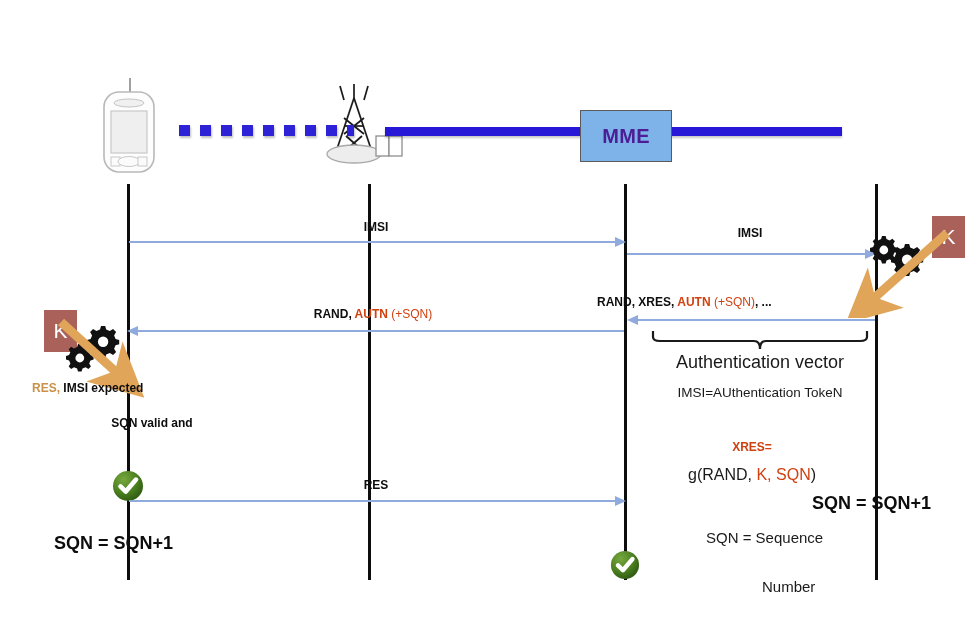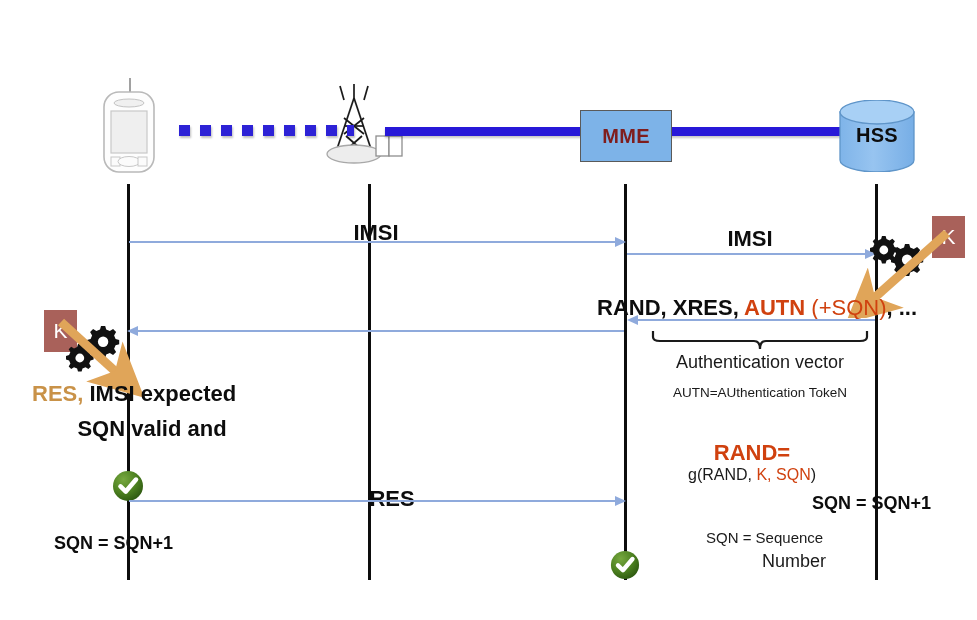--- a/index.html
+++ b/index.html
@@ -7,41 +7,41 @@
        font-family:"Liberation Sans","DejaVu Sans",sans-serif;color:#0d0d0d;}
   .canvas{position:absolute;inset:0;}
   .abs{position:absolute;}
 
   
   .lifeline{position:absolute;width:3px;background:#0d0d0d;}
 
   
   .mme-box{position:absolute;background:#7DB3E8;border:1.6px solid #5a5a5a;
            display:flex;align-items:center;justify-content:center;
-           font-weight:bold;font-size:20px;color:#7f1d1d;letter-spacing:.3px;}
+           font-weight:bold;font-size:20px;color:#4c1d95;letter-spacing:.3px;}
   .hss-cyl{position:absolute;}
   .hss-label{position:absolute;font-weight:bold;font-size:20px;color:#0d0d0d;
              width:100%;text-align:center;letter-spacing:.3px;}
 
   
   .wire{position:absolute;height:9px;background:#2718D8;
         box-shadow:0 2px 2px rgba(0,0,0,.22);}
   .dotseg{position:absolute;width:11px;height:11px;background:#2D22D6;
           box-shadow:1px 2px 2px rgba(0,0,0,.25);}
 
   
   .msgline{position:absolute;height:2px;background:#8FAADC;}
   .msghead{position:absolute;width:0;height:0;}
   .msghead.r{border-top:5px solid transparent;border-bottom:5px solid transparent;
              border-left:11px solid #8FAADC;}
   .msghead.l{border-top:5px solid transparent;border-bottom:5px solid transparent;
              border-right:11px solid #8FAADC;}
 
   
-  .lbl{position:absolute;white-space:nowrap;font-weight:bold;font-size:22px;color:#0d0d0d;}
+  .lbl{position:absolute;white-space:nowrap;font-weight:bold;font-size:12px;color:#0d0d0d;}
   .lbl.c{transform:translateX(-50%);}
   .thin{font-weight:normal;}
   .or{color:#D0410F;}
   .orb{color:#D0410F;font-weight:bold;}
   .tan{color:#C99248;}
   .plain{position:absolute;white-space:nowrap;font-weight:normal;font-size:15px;color:#1a1a1a;}
   .plain.c{transform:translateX(-50%);}
   .small{font-size:13.5px;}
 
   
@@ -99,34 +99,20 @@
     <div class="dotseg" style="left:305px;top:125px;"></div>
     <div class="dotseg" style="left:326px;top:125px;"></div>
     <div class="dotseg" style="left:347px;top:125px;width:7px;"></div>
   </div>
 
   <div class="wire" style="left:385px;top:127px;width:200px;"></div>
   <div class="wire" style="left:668px;top:127px;width:174px;"></div>
 
   <div class="mme-box" style="left:580px;top:110px;width:90px;height:50px;">MME</div>
 
-  <div class="hss-cyl" style="left:838px;top:100px;width:78px;height:72px;">
-    <svg width="78" height="72" viewBox="0 0 78 72">
-      <defs>
-        <linearGradient id="cylg" x1="0" y1="0" x2="1" y2="0">
-          <stop offset="0%" stop-color="#7FB4E9"></stop>
-          <stop offset="45%" stop-color="#97C4F0"></stop>
-          <stop offset="100%" stop-color="#77AEE6"></stop>
-        </linearGradient>
-      </defs>
-      <path d="M2,12 L2,60 A37,12 0 0 0 76,60 L76,12 Z" fill="url(#cylg)" stroke="#5f95c9" stroke-width="1.3"></path>
-      <ellipse cx="39" cy="12" rx="37" ry="12" fill="#A8D0F5" stroke="#5f95c9" stroke-width="1.3"></ellipse>
-    </svg>
-    <div class="hss-label" style="top:24px;">HSS</div>
-  </div>
 
   <div class="lifeline" style="left:127px;top:184px;height:396px;"></div>
   <div class="lifeline" style="left:368px;top:184px;height:396px;"></div>
   <div class="lifeline" style="left:624px;top:184px;height:396px;"></div>
   <div class="lifeline" style="left:875px;top:184px;height:396px;"></div>
 
   <div class="lbl c" style="left:376px;top:220px;">IMSI</div>
   <div class="msgline" style="left:129px;top:241px;width:488px;"></div>
   <div class="msghead r" style="left:615px;top:237px;"></div>
 
@@ -159,22 +145,23 @@
   <div class="lbl" style="left:597px;top:295px;text-align:center;"><span>RAND, XRES, </span><span class="orb">AUTN</span><span class="or thin"> (+SQN)</span><span>, ...</span></div>
   <div class="msgline" style="left:637px;top:319px;width:238px;"></div>
   <div class="msghead l" style="left:627px;top:315px;"></div>
 
   <div class="abs" style="left:650px;top:329px;width:220px;height:22px;">
     <svg width="220" height="22" viewBox="0 0 220 22">
       <path d="M3,2 L3,8 Q3,12 10,12 L104,12 Q110,12 110,20 Q110,12 116,12 L210,12 Q217,12 217,8 L217,2" fill="none" stroke="#1a1a1a" stroke-width="2.2"></path>
     </svg>
   </div>
   <div class="plain c" style="left:760px;top:352px;font-size:18px;">Authentication vector</div>
-  <div class="plain c small" style="left:760px;top:385px;">AUTN=AUthentication TokeN</div>
-
+  <div class="plain c small" style="left:760px;top:385px;">IMSI=AUthentication TokeN</div>
+
+  <div class="lbl c" style="left:373px;top:307px;"><span>RAND, </span><span class="orb">AUTN</span><span class="or thin"> (+SQN)</span></div>
   <div class="msgline" style="left:138px;top:330px;width:486px;"></div>
   <div class="msghead l" style="left:127px;top:326px;"></div>
 
   <div class="kbadge" style="left:44px;top:310px;">K</div>
   <div class="abs" style="left:60px;top:322px;width:62px;height:50px;">
     <svg width="62" height="50" viewBox="0 0 62 50">
       <g fill="#111111">
         <path d="M41,4 l4.2,0 l1,3.6 l3.6,1.5 l3.3,-2 l3,3 l-2,3.3 l1.5,3.6 l3.6,1 l0,4.2 l-3.6,1 l-1.5,3.6 l2,3.3 l-3,3 l-3.3,-2 l-3.6,1.5 l-1,3.6 l-4.2,0 l-1,-3.6 l-3.6,-1.5 l-3.3,2 l-3,-3 l2,-3.3 l-1.5,-3.6 l-3.6,-1 l0,-4.2 l3.6,-1 l1.5,-3.6 l-2,-3.3 l3,-3 l3.3,2 l3.6,-1.5 Z"></path>
         <circle cx="43.1" cy="19.7" r="5.2" fill="#ffffff"></circle>
         <path d="M18,22 l3.6,0 l.9,3.1 l3.1,1.3 l2.8,-1.7 l2.5,2.5 l-1.7,2.8 l1.3,3.1 l3.1,.9 l0,3.6 l-3.1,.9 l-1.3,3.1 l1.7,2.8 l-2.5,2.5 l-2.8,-1.7 l-3.1,1.3 l-.9,3.1 l-3.6,0 l-.9,-3.1 l-3.1,-1.3 l-2.8,1.7 l-2.5,-2.5 l1.7,-2.8 l-1.3,-3.1 l-3.1,-.9 l0,-3.6 l3.1,-.9 l1.3,-3.1 l-1.7,-2.8 l2.5,-2.5 l2.8,1.7 l3.1,-1.3 Z"></path>
@@ -204,41 +191,41 @@
           <stop offset="0%" stop-color="#77A83F"></stop>
           <stop offset="60%" stop-color="#4C8020"></stop>
           <stop offset="100%" stop-color="#2F5B11"></stop>
         </radialGradient>
       </defs>
       <circle cx="16" cy="16" r="15" fill="url(#gck1)"></circle>
       <path d="M8.5,16.4 L13.8,21.6 L24,9.6" fill="none" stroke="#ffffff" stroke-width="4.6" stroke-linecap="round" stroke-linejoin="round"></path>
     </svg>
   </div>
 
-  <div class="lbl c" style="left:752px;top:440px;"><span class="orb">RAND=</span></div>
+  <div class="lbl c" style="left:752px;top:440px;"><span class="orb">XRES=</span></div>
   <div class="plain c" style="left:752px;top:466px;font-size:16px;"><span>g(RAND, </span><span class="or">K, SQN</span><span>)</span></div>
 
   <div class="lbl" style="left:812px;top:493px;font-size:18px;">SQN = SQN+1</div>
 
-  <div class="lbl c" style="left:392px;top:478px;margin-top:8px;">RES</div>
+  <div class="lbl c" style="left:376px;top:478px;">RES</div>
   <div class="msgline" style="left:129px;top:500px;width:488px;"></div>
   <div class="msghead r" style="left:615px;top:496px;"></div>
 
   <div class="check" style="left:610px;top:550px;width:30px;height:30px;">
     <svg width="30" height="30" viewBox="0 0 32 32">
       <defs>
         <radialGradient id="gck2" cx="35%" cy="28%" r="75%">
           <stop offset="0%" stop-color="#77A83F"></stop>
           <stop offset="60%" stop-color="#4C8020"></stop>
           <stop offset="100%" stop-color="#2F5B11"></stop>
         </radialGradient>
       </defs>
       <circle cx="16" cy="16" r="15" fill="url(#gck2)"></circle>
       <path d="M8.5,16.4 L13.8,21.6 L24,9.6" fill="none" stroke="#ffffff" stroke-width="4.6" stroke-linecap="round" stroke-linejoin="round"></path>
     </svg>
   </div>
 
   <div class="plain" style="left:706px;top:529px;font-size:15px;">SQN  = Sequence</div>
-  <div class="plain" style="left:762px;top:551px;font-size:18px;">Number</div>
+  <div class="plain" style="left:762px;top:578px;font-size:15px;">Number</div>
 
   <div class="lbl" style="left:54px;top:533px;font-size:18px;">SQN = SQN+1</div>
 
 </div>
 
 </body></html>

